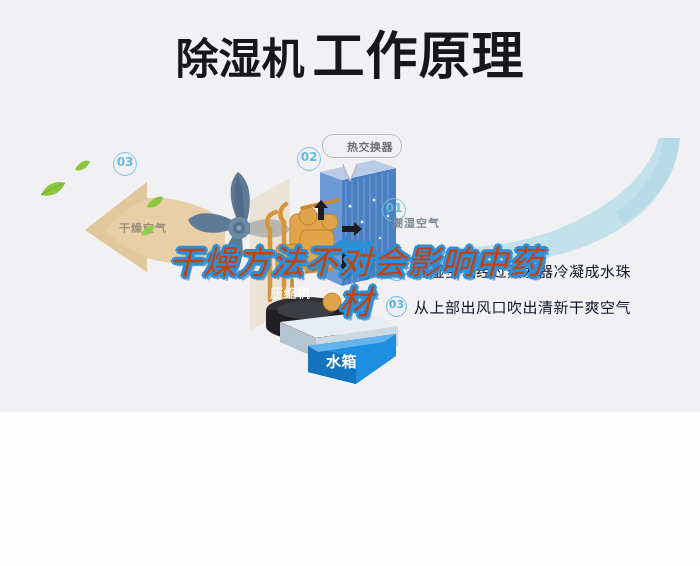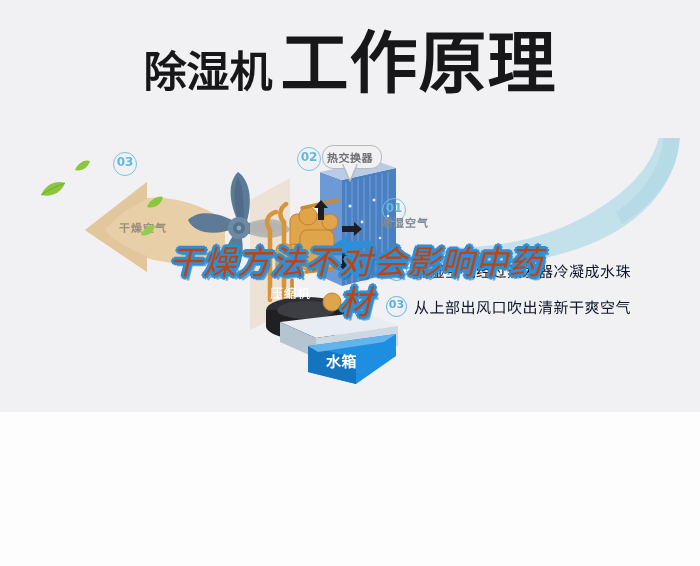--- a/index.html
+++ b/index.html
@@ -44,21 +44,21 @@
     color: #17171a;
     line-height: 1;
   }
   .hero-title .t-small {
     font-size: 43px;
     font-weight: 700;
     letter-spacing: 0px;
     vertical-align: baseline;
   }
   .hero-title .t-big {
-    font-size: 68px;
+    font-size: 52px;
     font-weight: 700;
     letter-spacing: 1px;
     margin-left: 8px;
     vertical-align: baseline;
     text-align: right;
   }
 
   
   .swoosh {
     position: absolute;
@@ -112,22 +112,22 @@
     background: transparent;
   }
   #badge-03 { left: 113px; top: 152px; }
   #badge-02 { left: 297px; top: 147px; }
   #badge-01 { left: 382px; top: 198px; }
 
   
   .callout {
     position: absolute;
     left: 322px;
-    top: 145px;
-    padding: 3px 8px 3px 4px;
+    top: 134px;
+    padding: 3px 8px 3px 24px;
     border: 1.4px solid #b9b9bd;
     border-radius: 11px;
     background: #f1f1f4;
     font-size: 11px;
     font-weight: 700;
     color: #6d6d74;
     letter-spacing: 0.5px;
     white-space: nowrap;
   }
   .callout-tail {
@@ -140,20 +140,21 @@
 
   .moist-air-label {
     position: absolute;
     left: 381px;
     top: 214px;
     font-size: 11px;
     font-weight: 700;
     color: #7e8a93;
     letter-spacing: 1px;
     white-space: nowrap;
+    padding-left: 11px;
   }
   .compressor-label {
     position: absolute;
     left: 270px;
     top: 283px;
     font-size: 13px;
     font-weight: 400;
     color: #ffffff;
     letter-spacing: 0.5px;
     white-space: nowrap;

